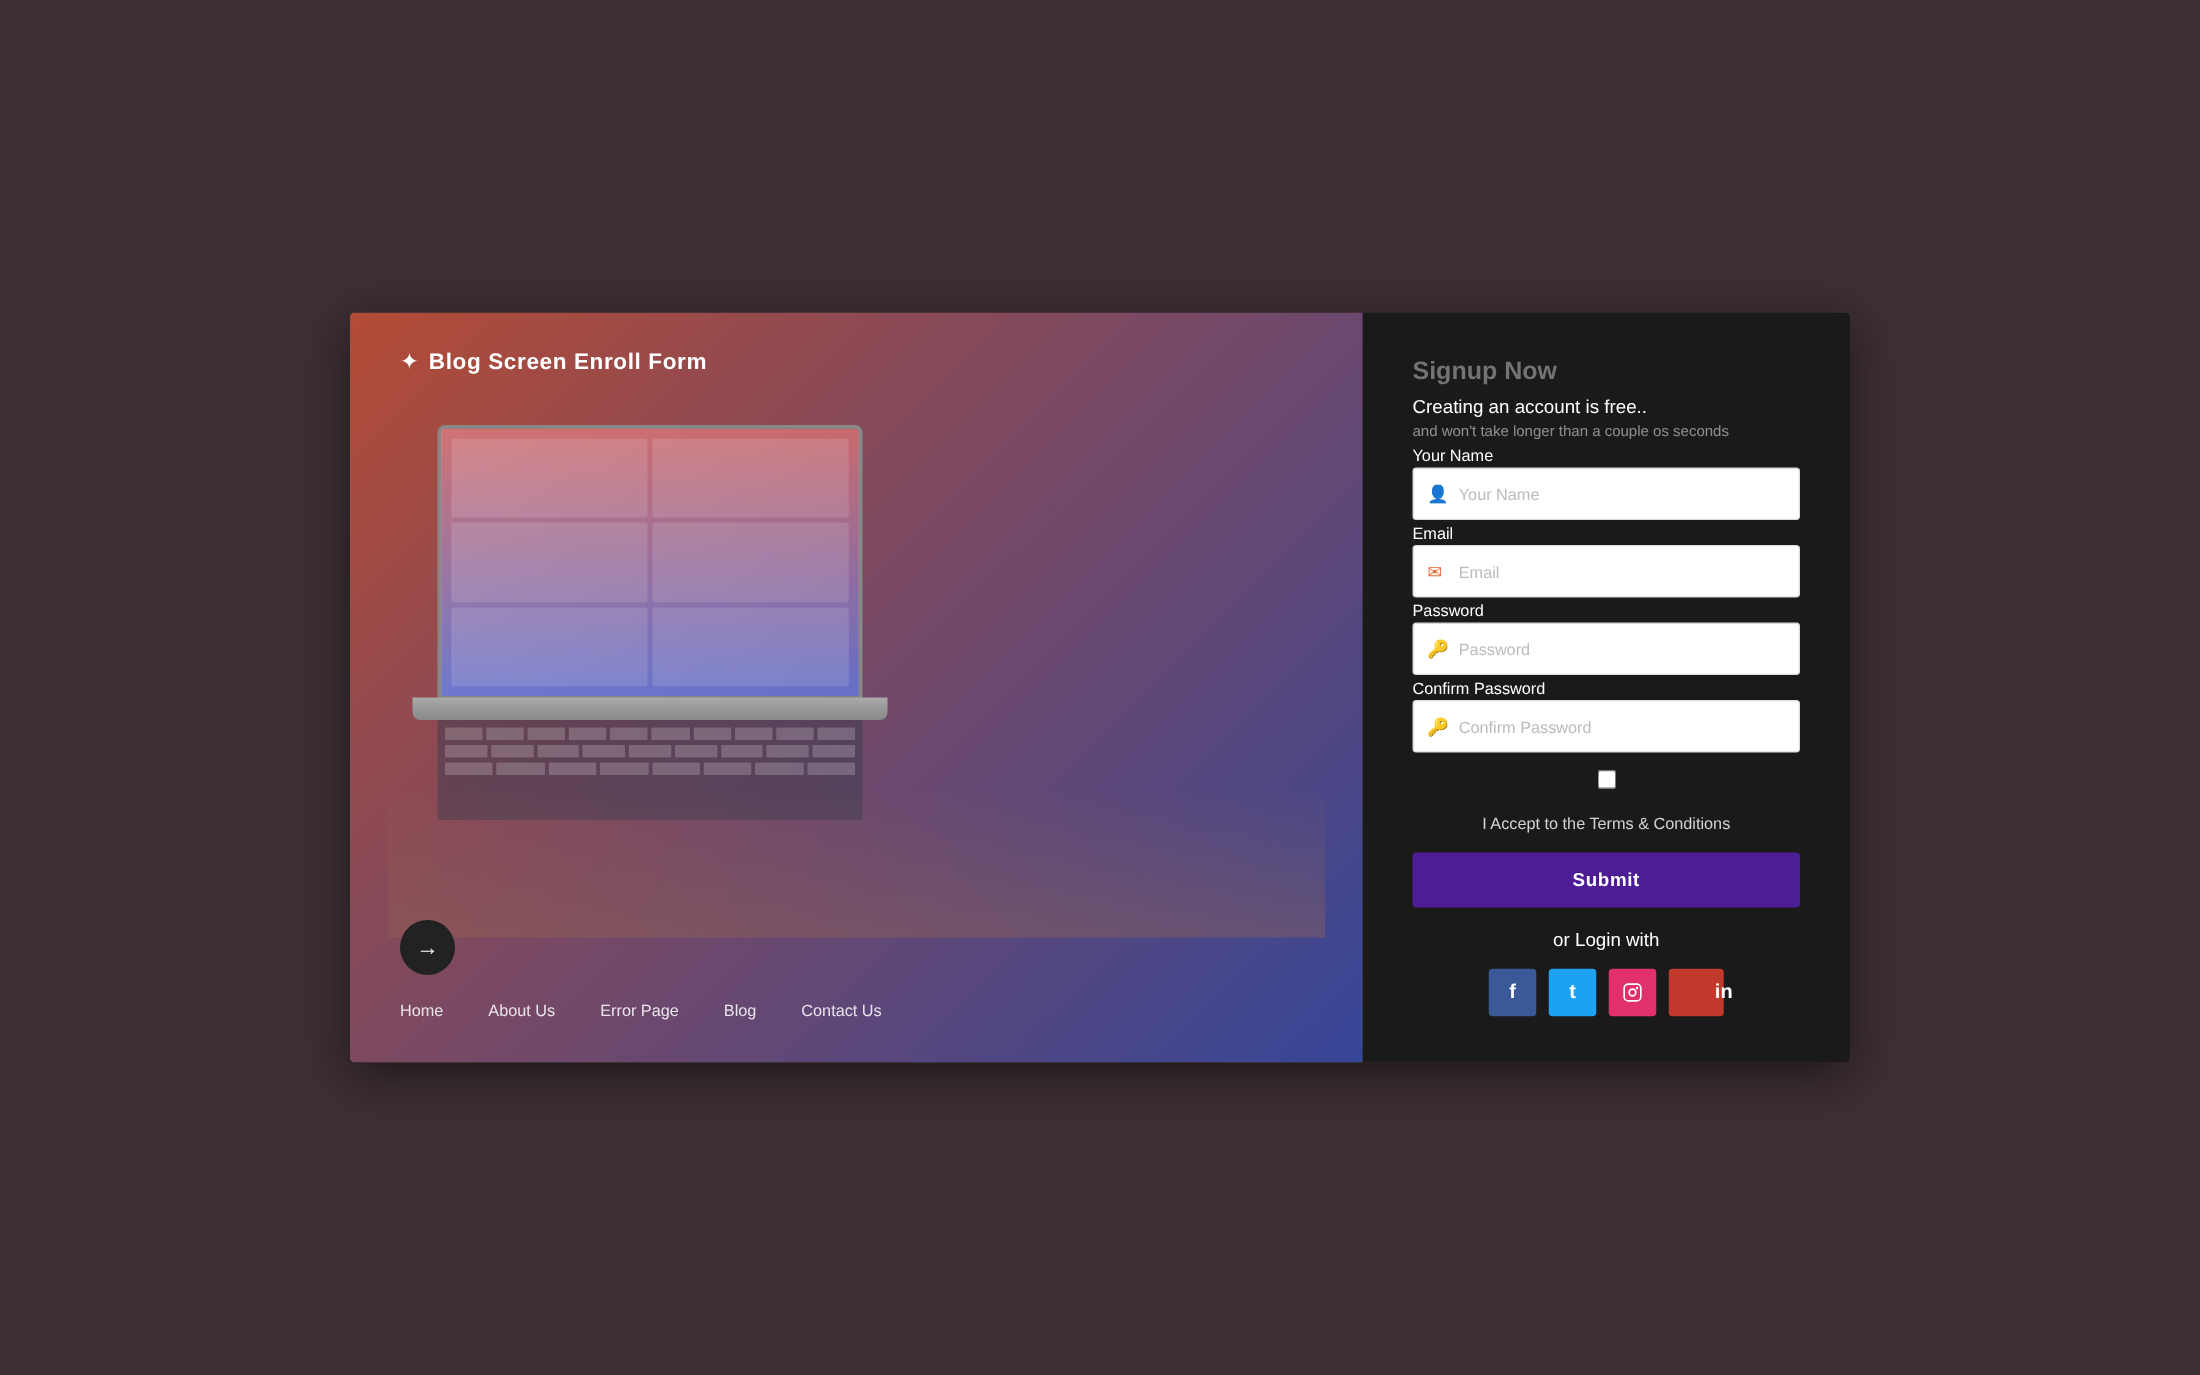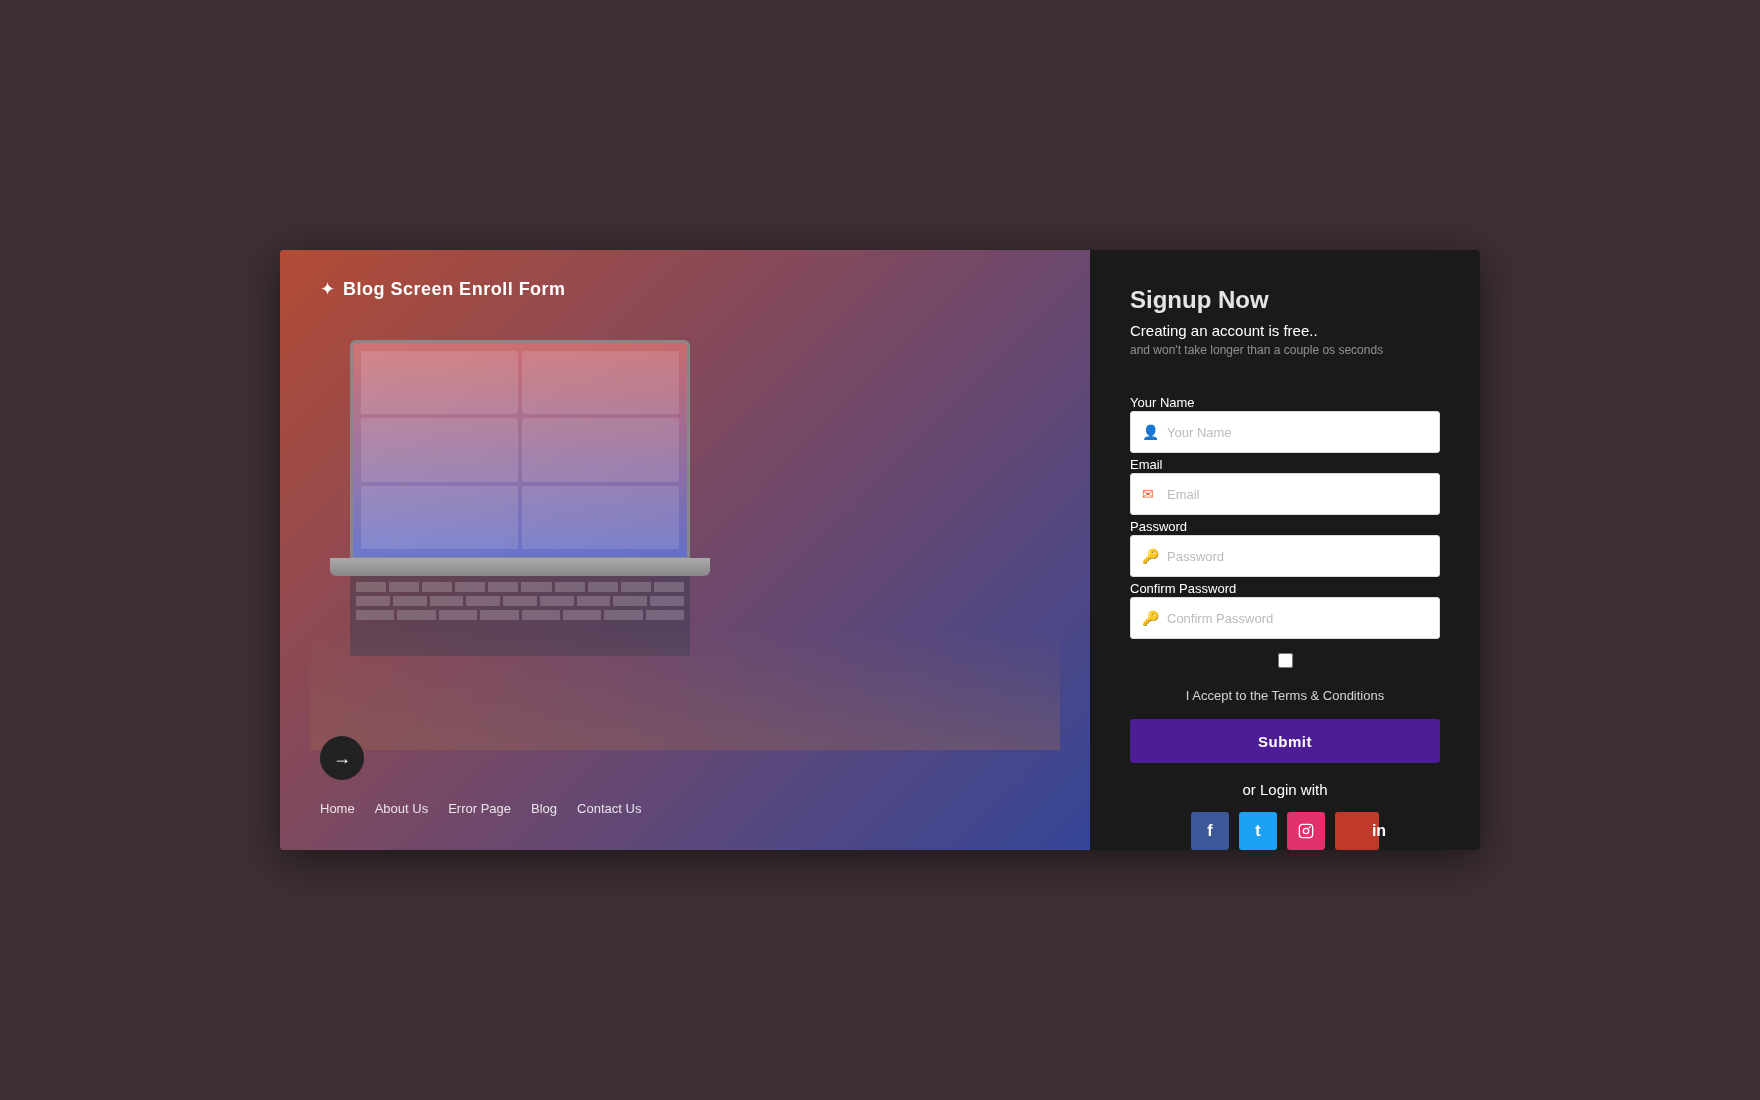--- a/index.html
+++ b/index.html
@@ -184,21 +184,21 @@
       color: white;
       font-size: 18px;
     }
 
     
     .left-nav {
       position: absolute;
       bottom: 34px;
       left: 40px;
       display: flex;
-      gap: 20px;
+      gap: 36px;
     }
 
     .nav-link {
       color: rgba(255,255,255,0.85);
       font-size: 13px;
       text-decoration: none;
       cursor: pointer;
     }
 
     
@@ -220,37 +220,37 @@
     .right-panel {
       width: 390px;
       background: #1a1a1a;
       padding: 36px 40px 30px;
       display: flex;
       flex-direction: column;
       overflow-y: auto;
     }
 
     .signup-title {
-      color: #e5e5e5;
-      font-size: 24px;
+      color: #737373;
+      font-size: 20px;
       font-weight: 700;
       margin-bottom: 8px;
     }
 
     .signup-subtitle {
       color: white;
       font-size: 15px;
       font-weight: 500;
       margin-bottom: 4px;
     }
 
     .signup-sub2 {
       color: rgba(255,255,255,0.5);
       font-size: 12px;
-      margin-bottom: 36px;
+      margin-bottom: 4px;
     }
 
     .field-label {
       color: white;
       font-size: 13px;
       margin-bottom: 6px;
       margin-top: 10px;
     }
 
     .input-wrapper {

